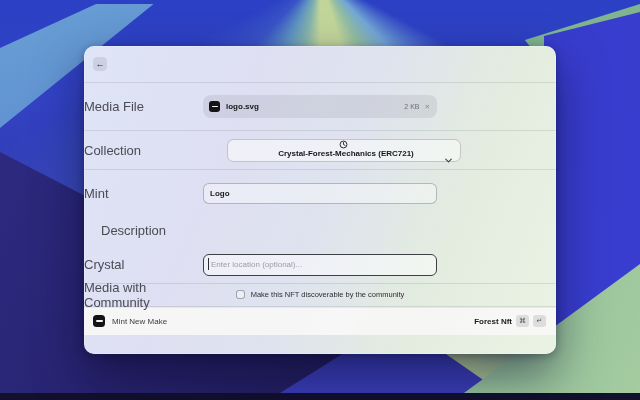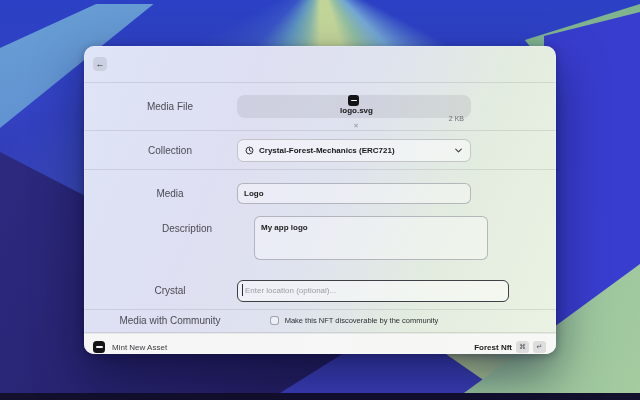--- a/index.html
+++ b/index.html
@@ -33,48 +33,48 @@
     background:linear-gradient(112deg,#dfe4f7 0%,#dedff2 30%,#dfe3ee 52%,#e3ecdf 74%,#eaf3e3 100%);
     box-shadow:0 22px 48px rgba(8,8,40,.5),0 2px 8px rgba(8,8,40,.3);}
   .dialog::after{content:"";position:absolute;inset:0;pointer-events:none;border-radius:10px;
     box-shadow:inset 0 0 0 0.5px rgba(255,255,255,.4);}
   .hdr{height:37px;display:flex;align-items:center;padding:0 9px;box-sizing:border-box;
     border-bottom:1px solid rgba(60,60,67,.12);}
   .back-btn{width:14px;height:14px;border-radius:4.5px;background:rgba(120,120,128,.18);
     display:flex;align-items:center;justify-content:center;font-size:9px;line-height:1;
     color:#2c2c2e;cursor:pointer;}
   .row{display:flex;align-items:center;box-sizing:border-box;border-bottom:1px solid rgba(60,60,67,.12);}
-  .lbl{flex:0 0 104px;text-align:center;font-size:10px;color:#4b4b55;margin-left:34px;}
+  .lbl{flex:0 0 104px;text-align:left;font-size:13px;color:#4b4b55;}
   .ctl{margin-left:15px;width:234px;}
   .row-media{height:48px;}
   .chip{height:23px;background:rgba(130,130,145,.17);border-radius:8px;display:flex;
-    align-items:center;padding:0 7px 0 6px;box-sizing:border-box;flex-direction:column;}
+    align-items:center;padding:0 7px 0 6px;box-sizing:border-box;}
   .sq-icon{width:11px;height:11px;background:#141416;border-radius:3px;position:relative;flex:0 0 auto;}
   .sq-icon::after{content:"";position:absolute;left:2.5px;right:2.5px;top:4.6px;height:1.8px;
     background:#f5f5f7;border-radius:1px;}
   .chip-name{margin-left:6px;font-size:8px;font-weight:700;color:#161618;}
   .chip-size{margin-left:auto;font-size:7px;color:#6e6e76;}
   .chip-close{margin-left:5px;font-size:6.5px;color:#8a8a92;cursor:pointer;}
-  .row-collection{height:39px;}
+  .row-collection{height:39px;gap:24px;}
   .select{height:23px;background:rgba(255,255,255,.5);border:1px solid rgba(60,60,67,.25);
-    border-radius:6.5px;display:flex;align-items:center;padding:0 8px 0 7px;box-sizing:border-box;cursor:pointer;}
+    border-radius:6.5px;display:flex;align-items:center;padding:0 8px 0 7px;box-sizing:border-box;cursor:pointer;flex-direction:column;}
   .select-label{margin-left:5px;font-size:8px;font-weight:600;color:#161618;}
   .chev{margin-left:auto;display:flex;}
   .fields{padding:12px 0 7px;box-sizing:border-box;border-bottom:1px solid rgba(60,60,67,.12);}
   .frow{display:flex;align-items:center;}
   .frow.mb12{margin-bottom:12px;} .frow.mb15{margin-bottom:15px;}
   .frow.top{align-items:flex-start;} .frow.top .lbl{padding-top:7px;padding-left:17px;}
   .tbox{width:234px;box-sizing:border-box;background:rgba(255,255,255,.38);
     border:1px solid rgba(110,110,125,.45);border-radius:6px;font-size:8px;font-weight:600;
     color:#1c1c1e;padding:0 6px;font-family:"Liberation Sans","DejaVu Sans",sans-serif;outline:none;}
   input.tbox{height:21px;}
   textarea.tbox{height:44px;padding-top:6px;resize:none;line-height:1.3;}
   .loc-wrap{position:relative;width:234px;}
   .loc-wrap .caret{position:absolute;left:5px;top:5px;width:1px;height:12px;background:#2c2c2e;}
-  input.tbox.loc{height:22px;width:272px;background:rgba(255,255,255,.5);
+  input.tbox.loc{height:22px;width:234px;background:rgba(255,255,255,.5);
     border:1.5px solid #3f3f46;font-weight:400;padding-left:7px;}
   input.loc::placeholder{color:#9c9ca4;}
   .row-share{height:23px;}
   .cbx{width:9px;height:9px;border-radius:3px;border:1px solid rgba(100,100,115,.55);
     background:rgba(255,255,255,.45);box-sizing:border-box;flex:0 0 auto;cursor:pointer;}
   .cbx-text{margin-left:6px;font-size:7.5px;color:#2e2e33;}
   .ftr{height:28px;display:flex;align-items:center;background:rgba(247,248,246,.93);
     padding:0 10px 0 9px;box-sizing:border-box;border-top:1px solid rgba(60,60,67,.08);}
   .ftr .sq-icon{width:12px;height:12px;border-radius:3.5px;}
   .ftr .sq-icon::after{top:5.1px;}
@@ -134,50 +134,47 @@
             <svg width="7" height="5" viewBox="0 0 10 6">
                 <path d="M1 1 L5 5 L9 1" stroke="#3c3c43" stroke-width="1.5" fill="none" stroke-linecap="round" stroke-linejoin="round"></path>
               </svg>
           </span>
         </div>
       </div>
     </div>
 
     <div class="fields">
       <div class="frow mb12">
-        <div class="lbl">Media</div>
+        <div class="lbl">Mint</div>
         <div class="ctl">
           <input class="tbox" type="text" value="Logo" style="">
         </div>
       </div>
       <div class="frow mb15 top">
         <div class="lbl">Description</div>
-        <div class="ctl">
-          <textarea class="tbox" style="">My app logo</textarea>
-        </div>
       </div>
       <div class="frow">
         <div class="lbl">Crystal</div>
         <div class="ctl loc-wrap">
           <input class="tbox loc" type="text" placeholder="Enter location (optional)..." style="">
           <span class="caret"></span>
         </div>
       </div>
     </div>
 
     <div class="row row-share">
       <div class="lbl">Media with Community</div>
       <div class="ctl" style="display:flex;align-items:center;justify-content:center;">
         <span class="cbx"></span>
         <span class="cbx-text">Make this NFT discoverable by the community</span>
       </div>
     </div>
 
     <div class="ftr">
       <span class="sq-icon"></span>
-      <span class="ftr-app">Mint New Asset</span>
+      <span class="ftr-app">Mint New Make</span>
       <span class="ftr-action">Forest Nft</span>
       <span class="keycap">⌘</span>
       <span class="keycap">↵</span>
     </div>
 
   </div>
 </div>
 
 </body></html>

